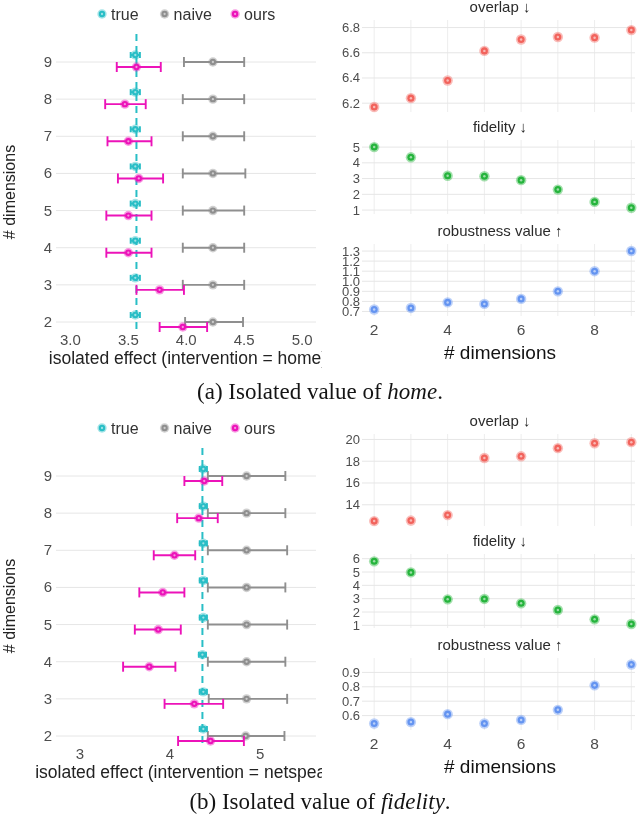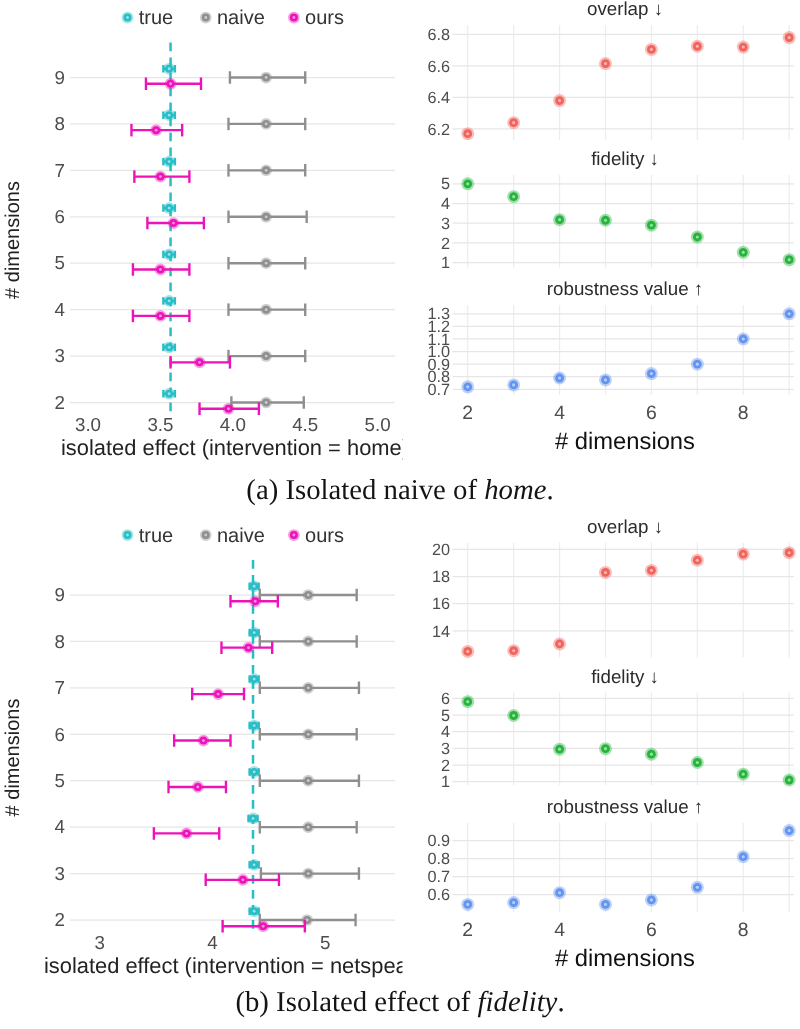--- a/index.html
+++ b/index.html
@@ -338,21 +338,21 @@
       <circle cx="306.32653061224494" cy="251.04895104895104" r="5.2" fill="#6494F1" opacity="0.42"></circle>
       <circle cx="306.32653061224494" cy="251.04895104895104" r="3.5360000000000005" fill="#6494F1"></circle>
       <circle cx="306.32653061224494" cy="251.04895104895104" r="1.248" fill="#ffffff" opacity="0.55"></circle>
       <text x="49.183673469387756" y="335" font-size="15.5" fill="#4D4D4D" text-anchor="middle">2</text>
       <text x="122.6530612244898" y="335" font-size="15.5" fill="#4D4D4D" text-anchor="middle">4</text>
       <text x="196.12244897959184" y="335" font-size="15.5" fill="#4D4D4D" text-anchor="middle">6</text>
       <text x="269.59183673469386" y="335" font-size="15.5" fill="#4D4D4D" text-anchor="middle">8</text>
       <text x="175" y="359" font-size="19" fill="#111111" text-anchor="middle"># dimensions</text>
     </svg>
 
-  <div class="caption" style="top:371px;height:42px;line-height:42px"><span>(a) Isolated naive of </span><i>home</i><span>.</span></div>
+  <div class="caption" style="top:371px;height:42px;line-height:42px"><span>(a) Isolated value of </span><i>home</i><span>.</span></div>
 
   <svg id="dot-b" class="abs" style="left:0;top:414px" width="322" height="368">
       <line x1="56" x2="316" y1="62" y2="62" stroke="#E6E6E6" stroke-width="1"></line>
       <text x="52" y="67" font-size="15" fill="#4D4D4D" text-anchor="end">9</text>
       <line x1="56" x2="316" y1="99.14285714285714" y2="99.14285714285714" stroke="#E6E6E6" stroke-width="1"></line>
       <text x="52" y="104.14285714285714" font-size="15" fill="#4D4D4D" text-anchor="end">8</text>
       <line x1="56" x2="316" y1="136.28571428571428" y2="136.28571428571428" stroke="#E6E6E6" stroke-width="1"></line>
       <text x="52" y="141.28571428571428" font-size="15" fill="#4D4D4D" text-anchor="end">7</text>
       <line x1="56" x2="316" y1="173.42857142857144" y2="173.42857142857144" stroke="#E6E6E6" stroke-width="1"></line>
       <text x="52" y="178.42857142857144" font-size="15" fill="#4D4D4D" text-anchor="end">6</text>
@@ -662,15 +662,15 @@
       <circle cx="306.32653061224494" cy="250.48000000000002" r="5.2" fill="#6494F1" opacity="0.42"></circle>
       <circle cx="306.32653061224494" cy="250.48000000000002" r="3.5360000000000005" fill="#6494F1"></circle>
       <circle cx="306.32653061224494" cy="250.48000000000002" r="1.248" fill="#ffffff" opacity="0.55"></circle>
       <text x="49.183673469387756" y="335" font-size="15.5" fill="#4D4D4D" text-anchor="middle">2</text>
       <text x="122.6530612244898" y="335" font-size="15.5" fill="#4D4D4D" text-anchor="middle">4</text>
       <text x="196.12244897959184" y="335" font-size="15.5" fill="#4D4D4D" text-anchor="middle">6</text>
       <text x="269.59183673469386" y="335" font-size="15.5" fill="#4D4D4D" text-anchor="middle">8</text>
       <text x="175" y="359" font-size="19" fill="#111111" text-anchor="middle"># dimensions</text>
     </svg>
 
-  <div class="caption" style="top:781px;height:42px;line-height:42px"><span>(b) Isolated effect of </span><i>fidelity</i><span>.</span></div>
+  <div class="caption" style="top:781px;height:42px;line-height:42px"><span>(b) Isolated value of </span><i>fidelity</i><span>.</span></div>
 
 </div>
 
 </body></html>

